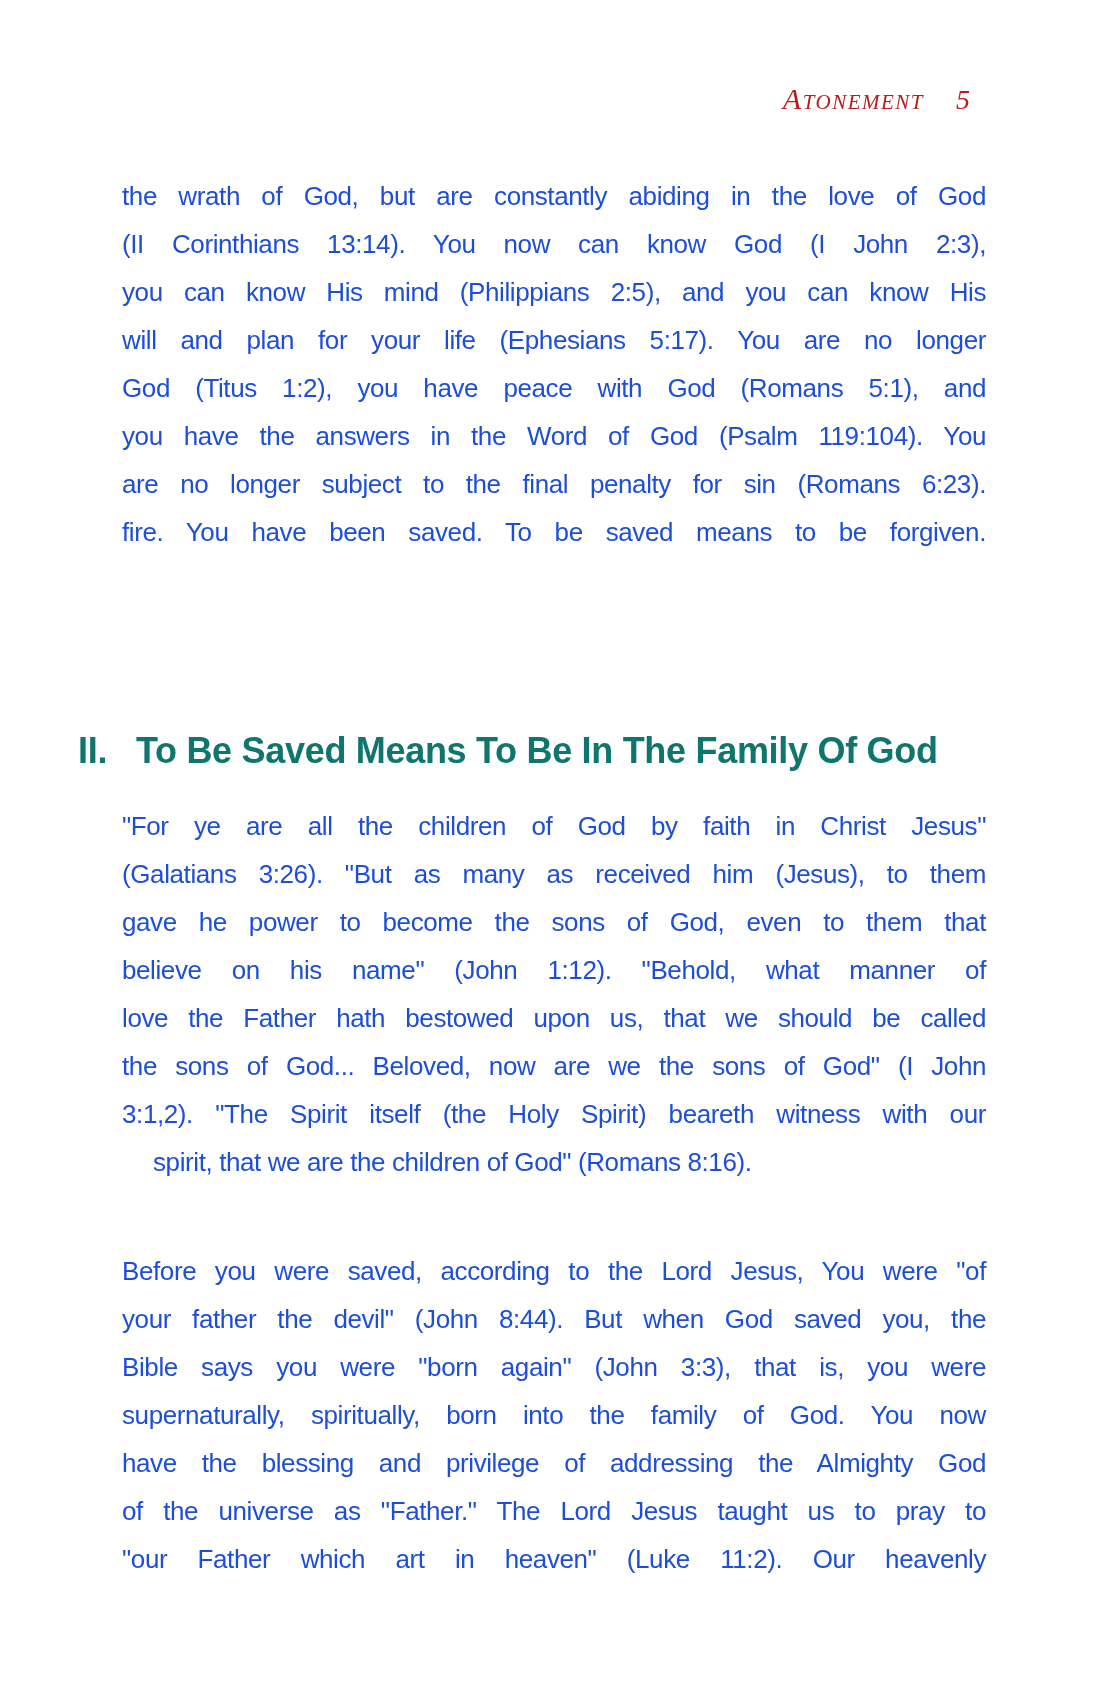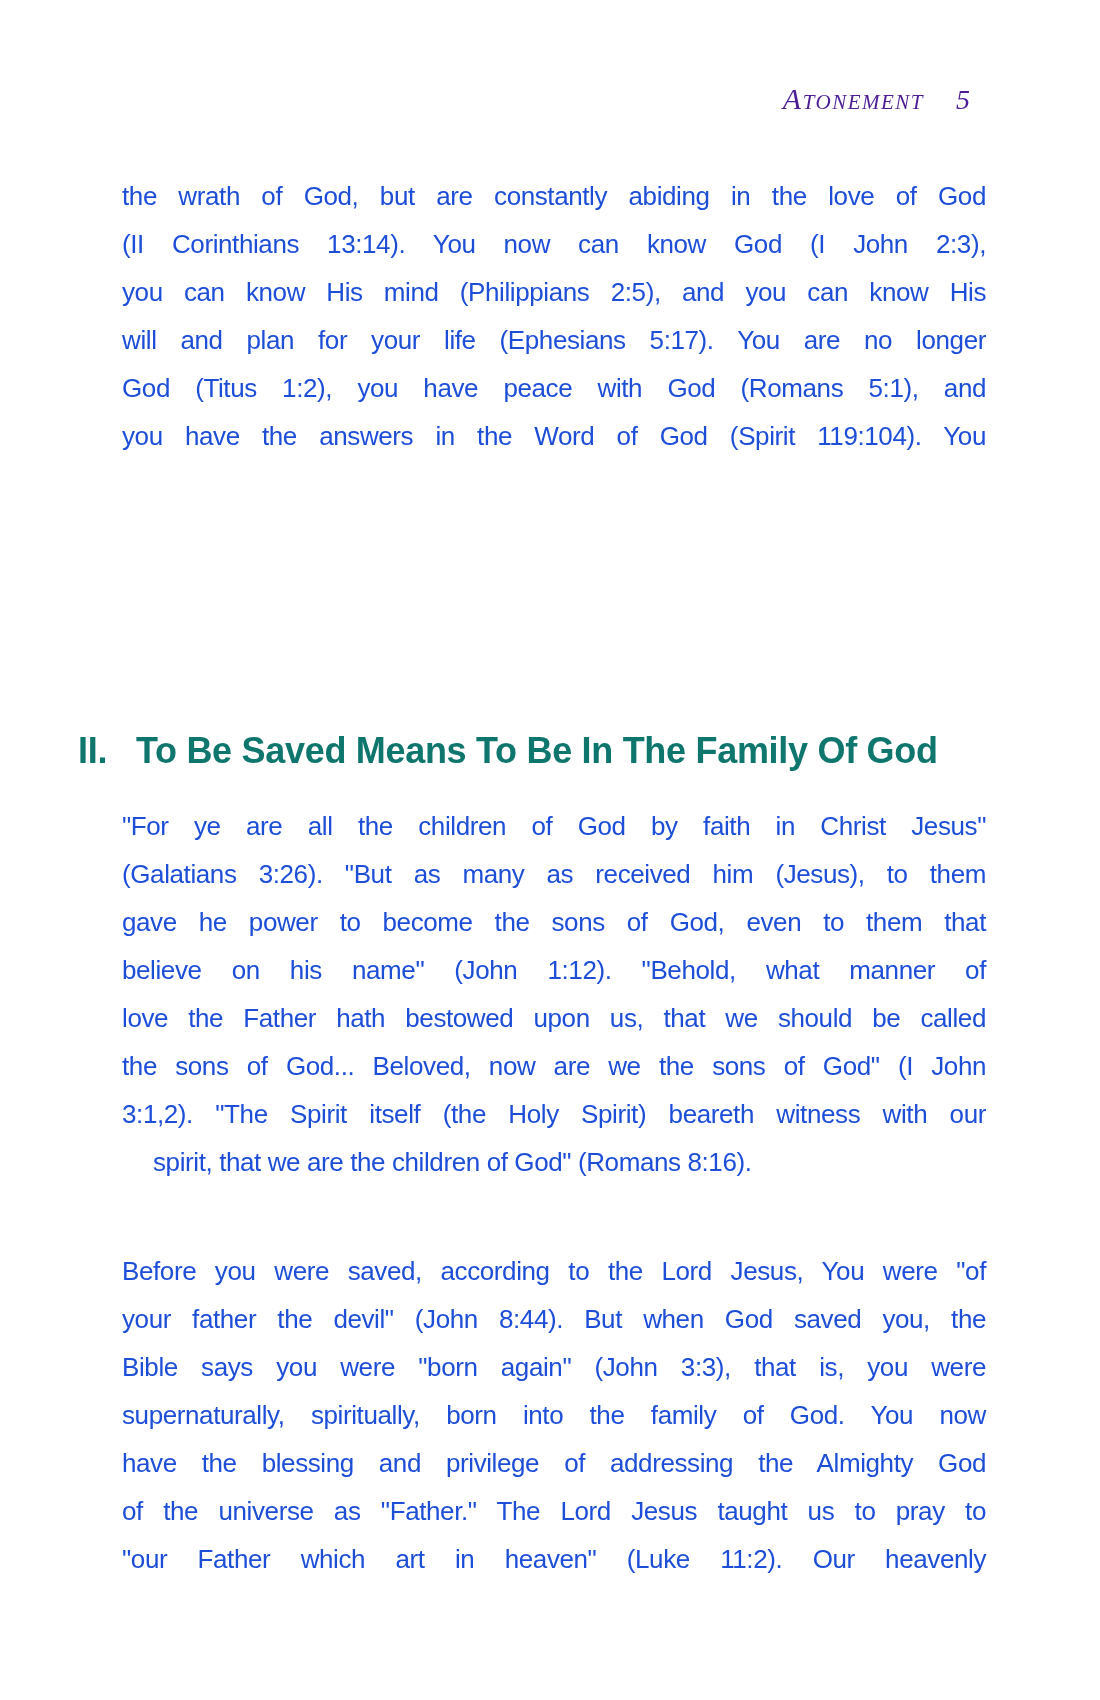--- a/index.html
+++ b/index.html
@@ -12,21 +12,21 @@
     overflow: hidden;
     font-family: "Liberation Sans", sans-serif;
   }
   
   .running-header {
     position: absolute;
     top: 82px;
     right: 130px;
     display: flex;
     align-items: baseline;
-    color: #4c1d95;
+    color: #b91c1c;
     text-align: right;
   }
   .header-title {
     font-family: "Liberation Serif", serif;
     font-style: italic;
     font-variant: small-caps;
     font-size: 30px;
     letter-spacing: 1.5px;
   }
   .header-pagenum {
@@ -83,21 +83,23 @@
     <span class="header-title">Atonement</span>
     <span class="header-pagenum">5</span>
   </div>
 
   <div class="para para-1">
       <div class="jline">the wrath of God, but are constantly abiding in the love of God</div>
       <div class="jline">(II Corinthians 13:14).  You now can know God (I John 2:3),</div>
       <div class="jline">you can know His mind (Philippians 2:5), and you can know His</div>
       <div class="jline">will and plan for your life (Ephesians 5:17).  You are no longer</div>
       <div class="jline">God (Titus 1:2), you have peace with God (Romans 5:1), and</div>
-      <div class="jline">you have the answers in the Word of God (Spirit 119:104).  You</div>
+      <div class="jline">you have the answers in the Word of God (Psalm 119:104).  You</div>
+      <div class="jline">are no longer subject to the final penalty for sin (Romans 6:23).</div>
+      <div class="jline">fire.  You have been saved.  To be saved means to be forgiven.</div>
     </div>
 
   <div class="section-heading">
     <span class="heading-number">II.</span>
     <span class="heading-title">To Be Saved Means To Be In The Family Of God</span>
   </div>
 
   <div class="para para-2">
       <div class="jline">"For ye are all the children of God by faith in Christ Jesus"</div>
       <div class="jline">(Galatians 3:26).  "But as many as received him (Jesus), to them</div>

